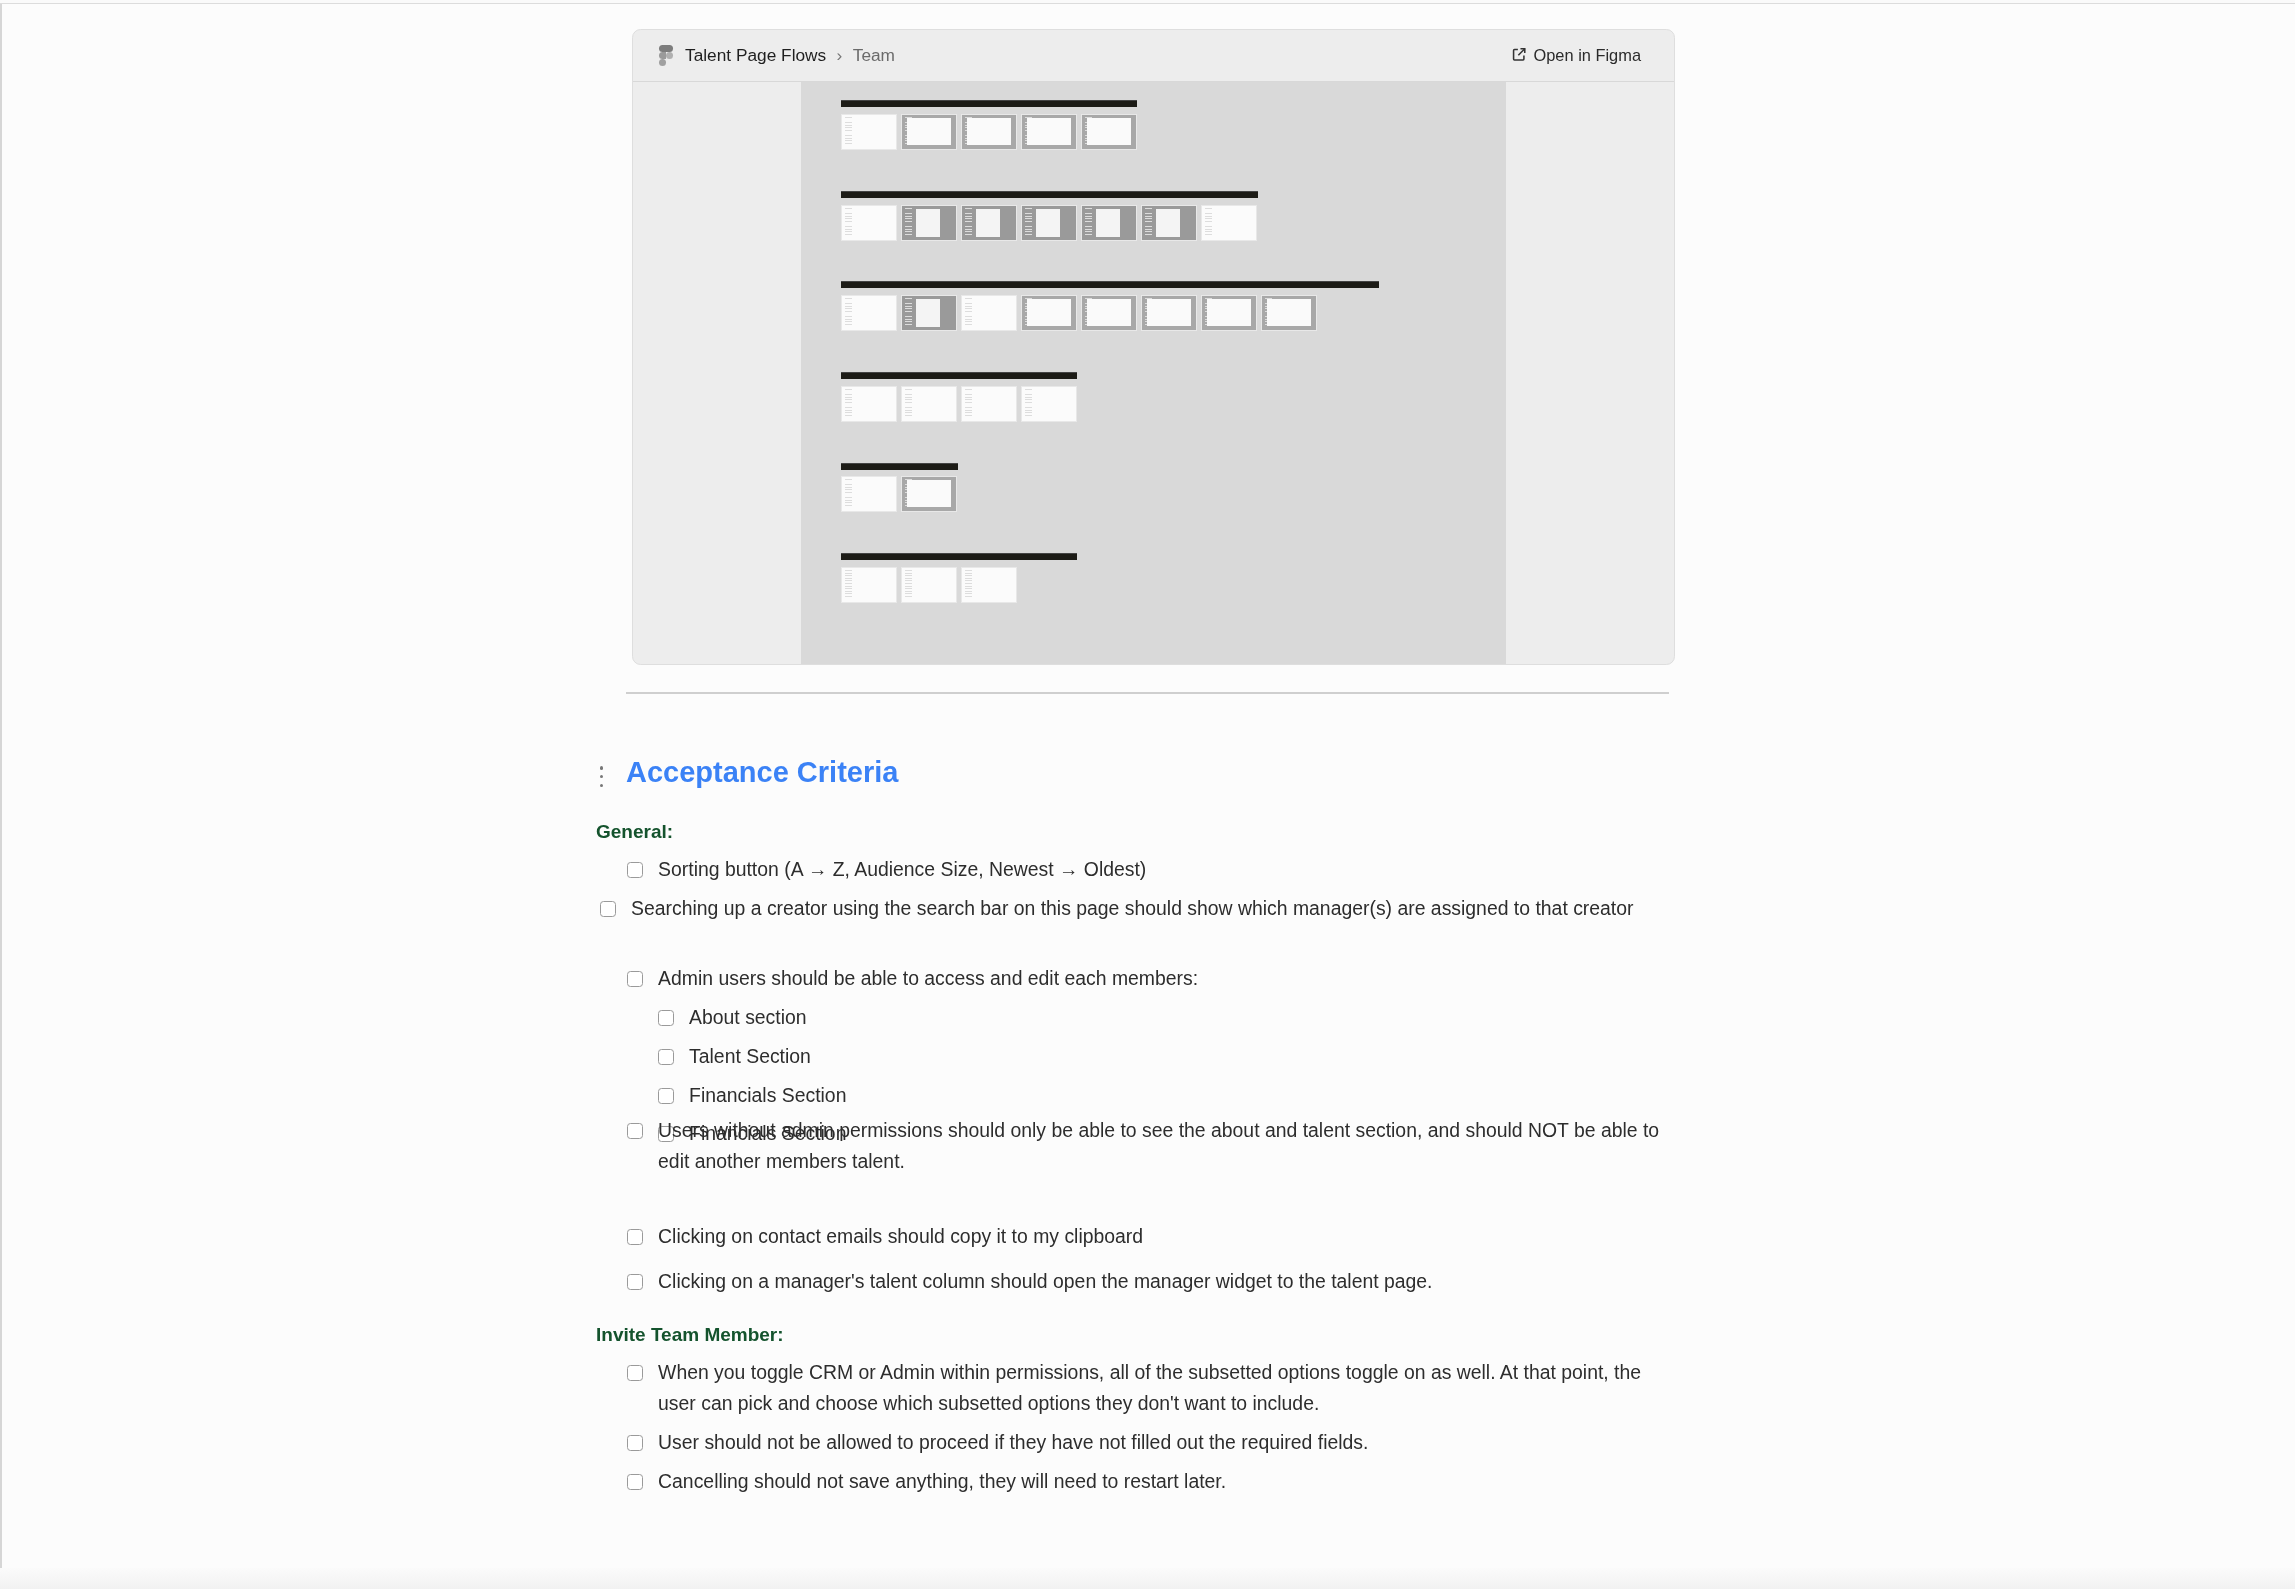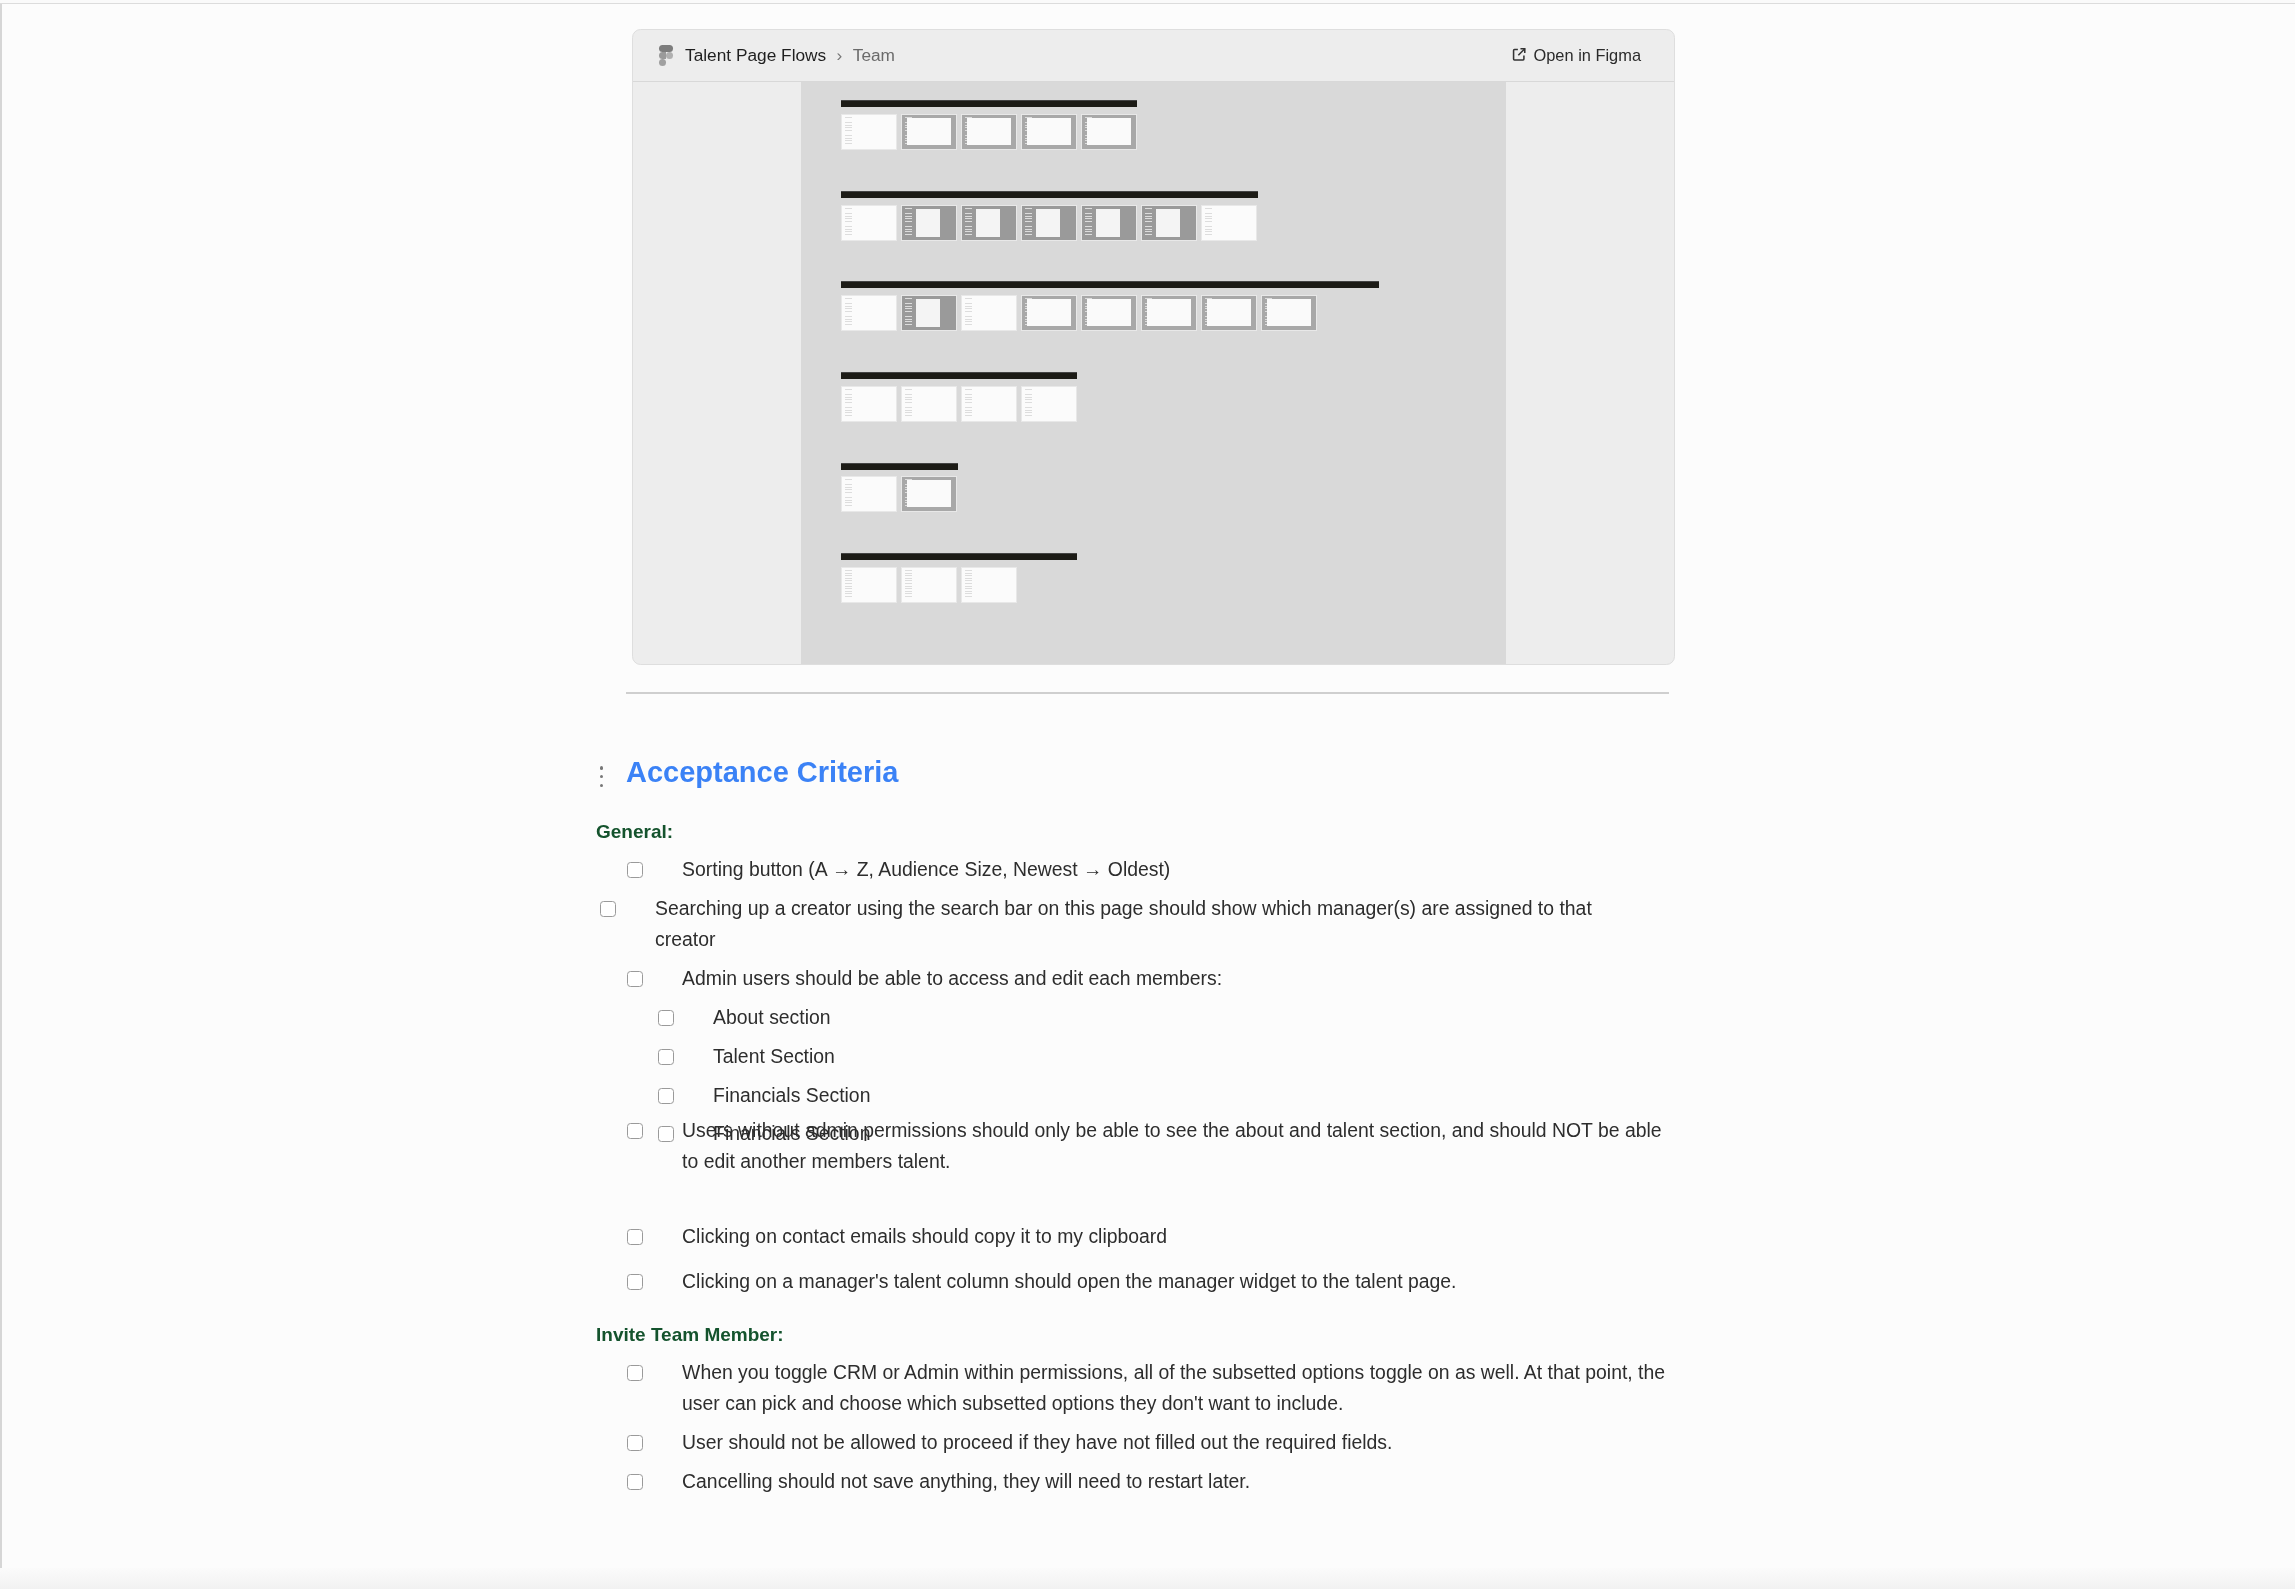--- a/index.html
+++ b/index.html
@@ -75,21 +75,21 @@
     display: flex; flex-direction: column; justify-content: space-between; align-items: center; cursor: grab;
   }
   .drag-handle i { width: 3.5px; height: 3.5px; border-radius: 50%; background: #777; display: block; }
   .h2 {
     position: absolute; left: 626px; top: 756px; font-size: 29px; font-weight: bold; color: #3b82f6;
   }
   .subhead {
     position: absolute; left: 596px; font-size: 19px; font-weight: bold; color: #14532d;
   }
   .item {
-    position: absolute; display: flex; align-items: flex-start; font-size: 19.4px; line-height: 31px; color: #2d2d2d; gap: 24px;
+    position: absolute; display: flex; align-items: flex-start; font-size: 19.4px; line-height: 31px; color: #2d2d2d;
   }
   .cb {
     flex: 0 0 auto; width: 16.4px; height: 16.4px; border: 1.3px solid #9a9a9a; border-radius: 3.5px;
     background: #fff; margin-top: 7.8px; margin-right: 14.7px; cursor: pointer;
   }
 </style>
 </head>
 <body>
 
 <div class="top-strip"></div>

